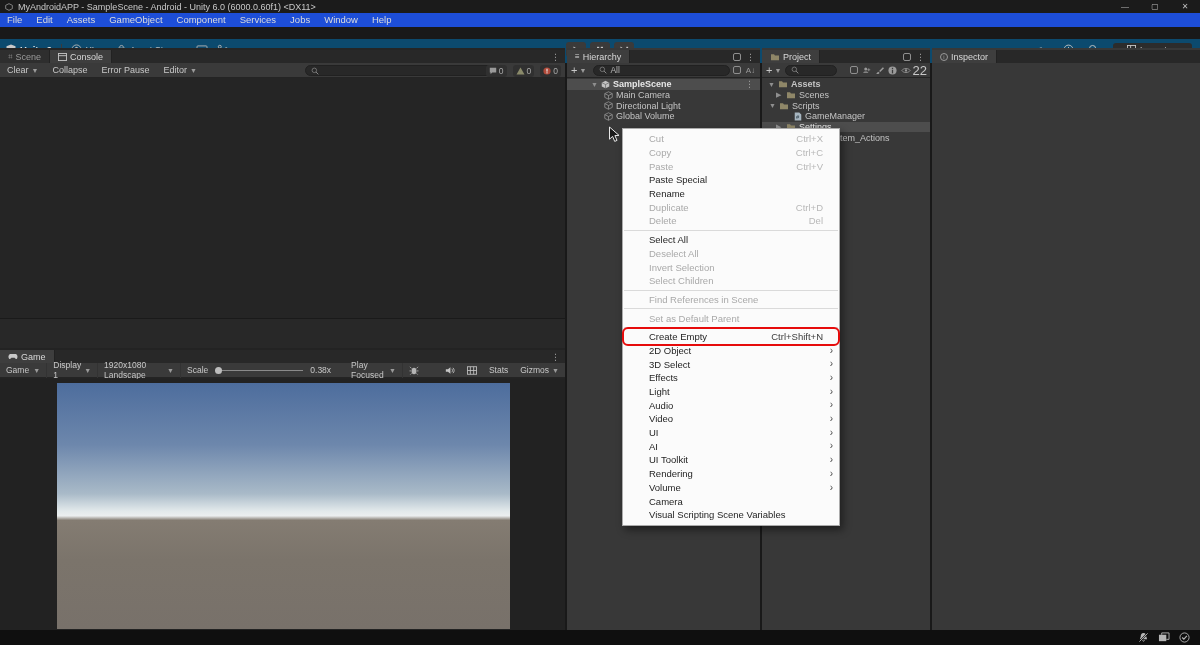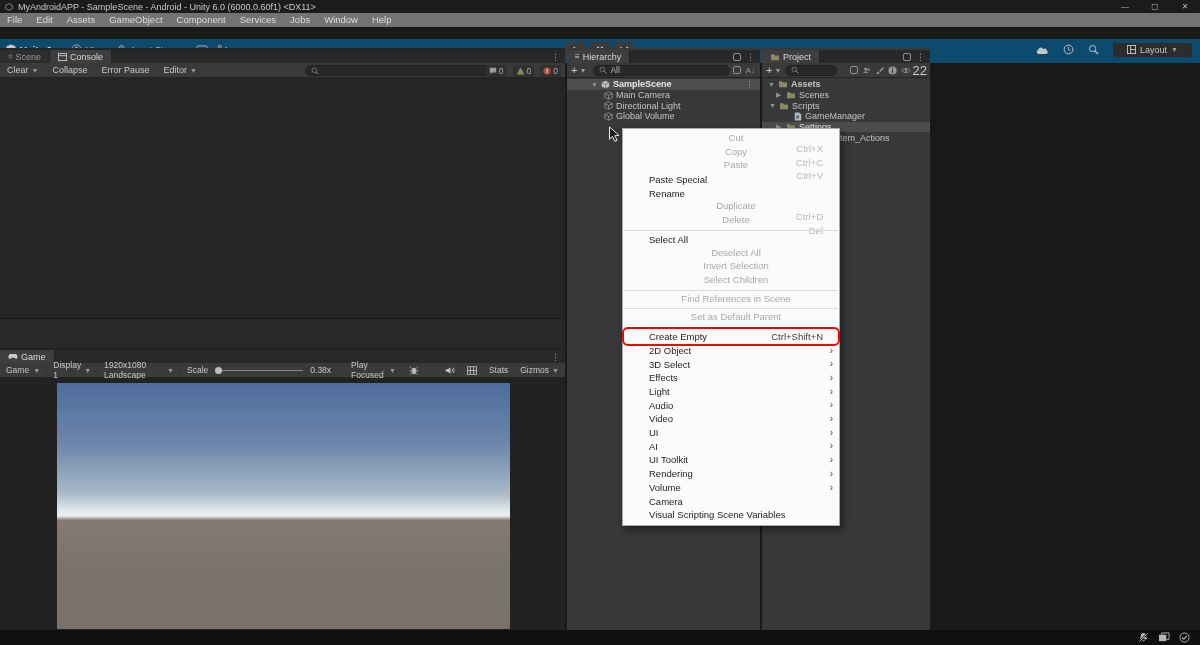--- a/index.html
+++ b/index.html
@@ -8,21 +8,21 @@
   #app { position:relative; width:1200px; height:645px; background:#191919; overflow:hidden; }
 
   
   .titlebar { position:absolute; left:0; top:0; width:1200px; height:13px; background:#1b1b1b;
     display:flex; align-items:center; color:#c9c9c9; font-size:9px; }
   .titlebar .app-icon { margin:0 5px 0 5px; display:flex; }
   .win-controls { margin-left:auto; display:flex; height:13px; }
   .win-btn { width:30px; text-align:center; font-size:8px; color:#bdbdbd; line-height:13px; }
 
   
-  .menubar { position:absolute; left:0; top:13px; width:1200px; height:14px; background:#737373;
+  .menubar { position:absolute; left:0; top:13px; width:1200px; height:14px; background:#1d4ed8;
     display:flex; align-items:center; color:#dcdcdc; font-size:9.5px; }
   .menubar > div { padding:0 7px; line-height:14px; }
 
   
   .toolbar { position:absolute; left:0; top:27px; width:1200px; height:24px; background:#0c4a6e; color:#c6c6c6;margin-top:12px; }
   .tb-left { position:absolute; left:6px; top:0; height:21px; display:flex; align-items:center; gap:9px; font-size:9px; }
   .tb-group { display:flex; align-items:center; gap:4px; }
   .tb-divider { width:1px; height:12px; background:#3a3a3a; }
   .unity-badge-text { font-weight:bold; color:#e3e3e3; font-size:9.5px; }
   .caret { font-size:7px; color:#9a9a9a; }
@@ -82,21 +82,21 @@
   
   .statusbar { position:absolute; left:0; top:630px; width:1200px; height:15px; background:#0f0f0f; display:flex; align-items:center; }
   .status-icons { margin-left:auto; display:flex; gap:9px; padding-right:10px; }
 
   
   .context-menu { position:absolute; left:622px; top:128px; width:218px; background:#fbfbfb; border:1px solid #ababab;
     box-shadow:3px 4px 8px rgba(0,0,0,0.45); padding:3px 0; font-size:9.5px; color:#1e1e1e; z-index:50; }
   .menu-item { height:13.7px; display:flex; align-items:center; padding:0 16px 0 26px; position:relative; }
   .menu-item .mi-label { white-space:nowrap; }
   .mi-shortcut { margin-left:auto; color:#3c3c3c; }
-  .menu-item.disabled { color:#a9a9a9;flex-direction:column; }
+  .menu-item.disabled { color:#a9a9a9; }
   .menu-item.disabled .mi-shortcut { color:#b8b8b8; }
   .mi-arrow { position:absolute; right:6px; top:1px; color:#4a4a4a; font-size:10px; }
   .menu-sep { height:5px; position:relative; }
   .menu-sep::after { content:''; position:absolute; left:1px; right:1px; top:2px; border-top:1px solid #dadada; }
   .menu-item.red-box::after { content:''; position:absolute; left:-1px; right:-1px; top:-2.5px; bottom:-2.5px;
     border:2px solid #e60b0b; border-radius:6px; pointer-events:none; }
 
   
   .cursor { position:absolute; left:608px; top:126px; z-index:60; }
 
@@ -503,20 +503,29 @@
       </div>
       <div class="tree-row" style="padding-left:32px;">
         <svg width="8" height="9" viewBox="0 0 9 11">
             <path d="M0.5 0.5 H6 L8.5 3 V10.5 H0.5 Z" fill="#a7b6c0"></path>
           </svg>
         <span>InputSystem_Actions</span>
       </div>
     </div>
   </div>
 
+  <div class="inspector-panel">
+    <div class="tabstrip">
+      <div class="tab active">
+        <span class="circle-i">i</span>
+        <span>Inspector</span>
+      </div>
+    </div>
+    <div class="tree"></div>
+  </div>
 
   <div class="statusbar">
     <div class="status-icons">
       <svg width="11" height="11" viewBox="0 0 12 12">
           <path d="M6 1 C8.5 1 9 3 9 5 L10 8 H2 L3 5 C3 3 3.5 1 6 1 Z" fill="#b5b5b5"></path>
           <path d="M5 9 C5 10.4 7 10.4 7 9" stroke="#b5b5b5" fill="none"></path>
           <path d="M1 11 L11 1" stroke="#0f0f0f" stroke-width="2"></path>
           <path d="M1.5 10.5 L10.5 1.5" stroke="#b5b5b5"></path>
         </svg>
       <svg width="12" height="11" viewBox="0 0 13 12">

